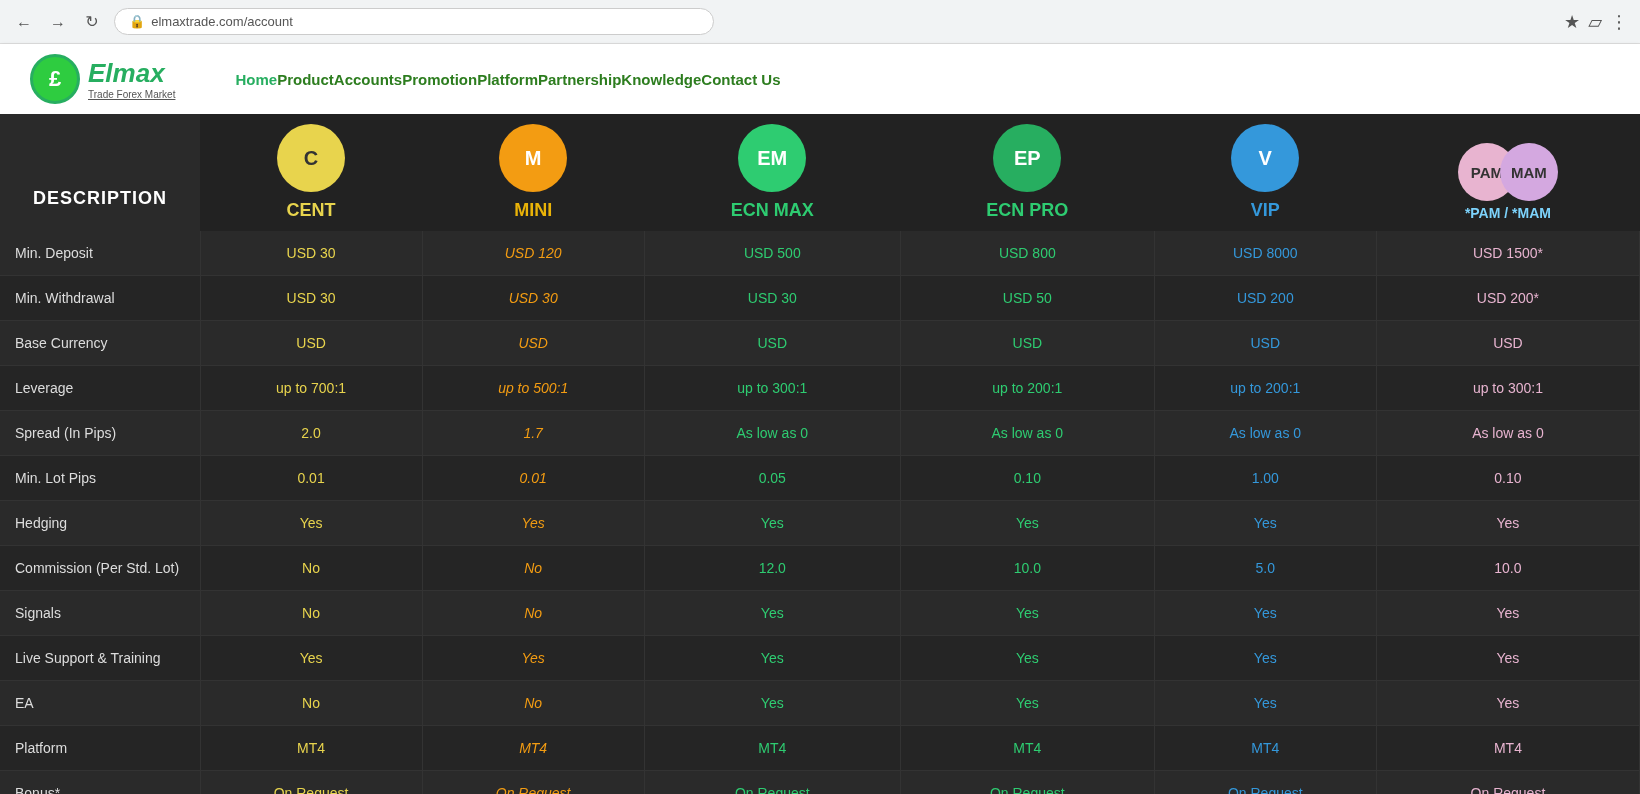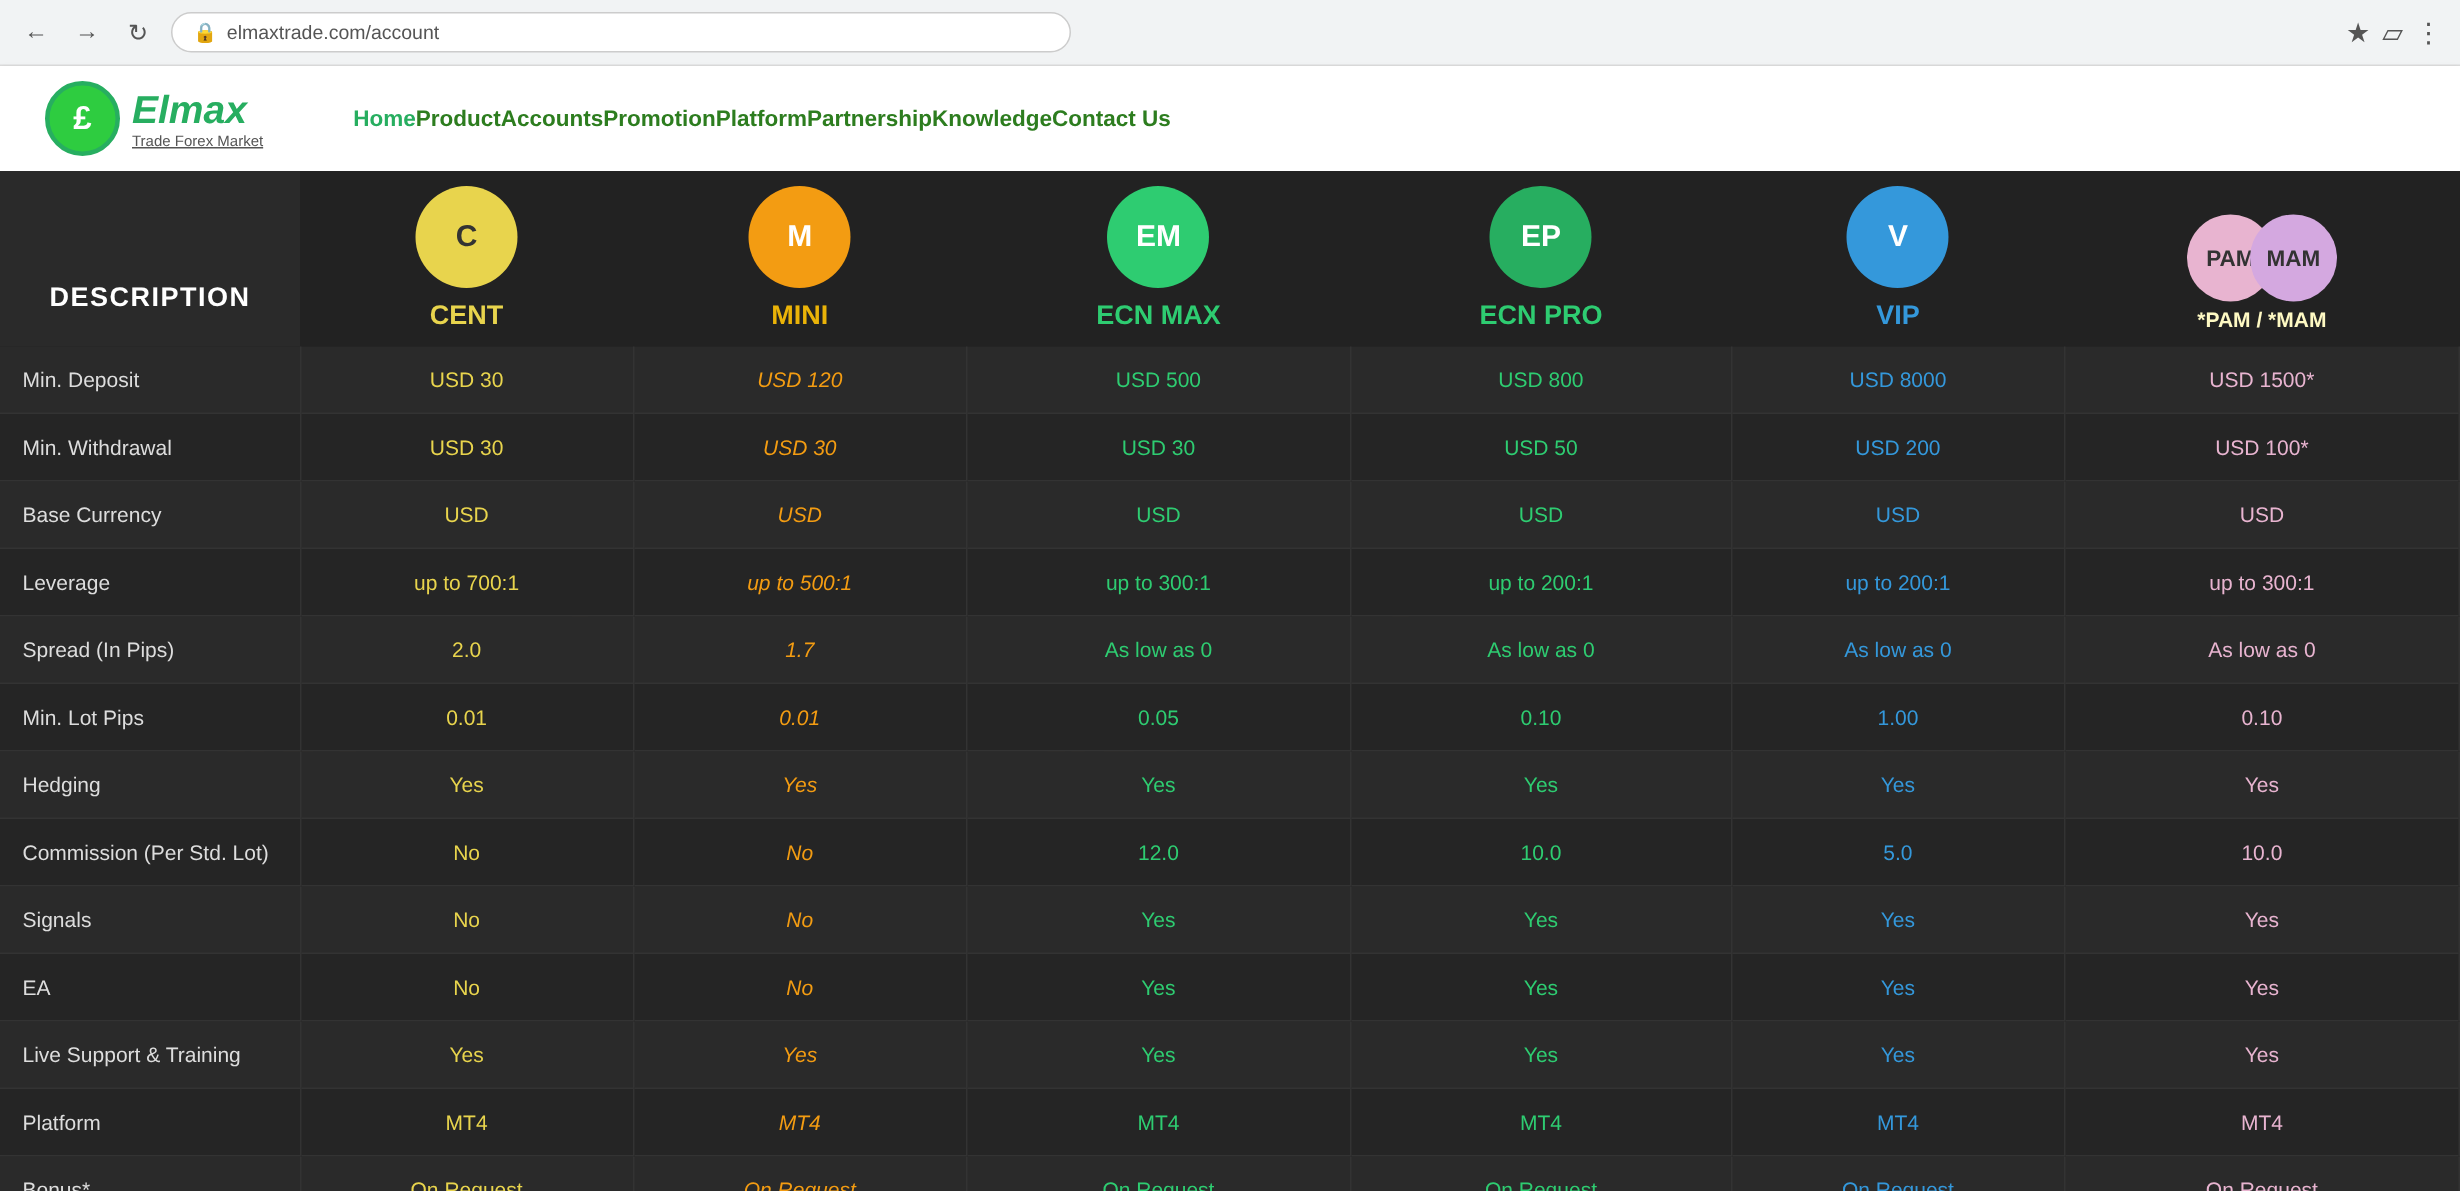--- a/index.html
+++ b/index.html
@@ -131,21 +131,21 @@
       background: #d4a8e0; display: inline-flex; align-items: center; justify-content: center;
       font-size: 15px; font-weight: bold; color: #333; margin: 0 -8px;
     }
     .badges-row { display: flex; justify-content: center; align-items: center; }
     .account-name { font-size: 18px; font-weight: bold; margin-top: 4px; }
     .account-name.cent { color: #e8d44d; }
     .account-name.mini { color: #eab308; }
     .account-name.ecnmax { color: #2ecc71; }
     .account-name.ecnpro { color: #2ecc71; }
     .account-name.vip { color: #3498db; }
-    .account-name.pammam { color: #fef9c3; font-size: 14px; }
+    .account-name.pammam { color: #7dd3fc; font-size: 14px; }
 
     
     .data-row {
       border-bottom: 1px solid #333;
     }
     .data-row:nth-child(even) { background: #252525; }
     .data-row:nth-child(odd) { background: #2a2a2a; }
     .desc-cell {
       padding: 14px 15px;
       font-size: 14px;
@@ -276,21 +276,21 @@
             <td class="val-cell vip-col">USD 8000</td>
             <td class="val-cell pammam-col">USD 1500*</td>
           </tr>
           <tr class="data-row">
             <td class="desc-cell">Min. Withdrawal</td>
             <td class="val-cell cent-col">USD 30</td>
             <td class="val-cell mini-col">USD 30</td>
             <td class="val-cell ecnmax-col">USD 30</td>
             <td class="val-cell ecnpro-col">USD 50</td>
             <td class="val-cell vip-col">USD 200</td>
-            <td class="val-cell pammam-col">USD 100*</td>
+            <td class="val-cell pammam-col">USD 200*</td>
           </tr>
           <tr class="data-row">
             <td class="desc-cell">Base Currency</td>
             <td class="val-cell cent-col">USD</td>
             <td class="val-cell mini-col">USD</td>
             <td class="val-cell ecnmax-col">USD</td>
             <td class="val-cell ecnpro-col">USD</td>
             <td class="val-cell vip-col">USD</td>
             <td class="val-cell pammam-col">USD</td>
           </tr>
@@ -342,38 +342,38 @@
           <tr class="data-row">
             <td class="desc-cell">Signals</td>
             <td class="val-cell cent-col">No</td>
             <td class="val-cell mini-col">No</td>
             <td class="val-cell ecnmax-col">Yes</td>
             <td class="val-cell ecnpro-col">Yes</td>
             <td class="val-cell vip-col">Yes</td>
             <td class="val-cell pammam-col">Yes</td>
           </tr>
           <tr class="data-row">
+            <td class="desc-cell">Live Support &amp; Training</td>
+            <td class="val-cell cent-col">Yes</td>
+            <td class="val-cell mini-col">Yes</td>
+            <td class="val-cell ecnmax-col">Yes</td>
+            <td class="val-cell ecnpro-col">Yes</td>
+            <td class="val-cell vip-col">Yes</td>
+            <td class="val-cell pammam-col">Yes</td>
+          </tr>
+          <tr class="data-row">
             <td class="desc-cell">EA</td>
             <td class="val-cell cent-col">No</td>
             <td class="val-cell mini-col">No</td>
             <td class="val-cell ecnmax-col">Yes</td>
             <td class="val-cell ecnpro-col">Yes</td>
             <td class="val-cell vip-col">Yes</td>
             <td class="val-cell pammam-col">Yes</td>
           </tr>
           <tr class="data-row">
-            <td class="desc-cell">Live Support &amp; Training</td>
-            <td class="val-cell cent-col">Yes</td>
-            <td class="val-cell mini-col">Yes</td>
-            <td class="val-cell ecnmax-col">Yes</td>
-            <td class="val-cell ecnpro-col">Yes</td>
-            <td class="val-cell vip-col">Yes</td>
-            <td class="val-cell pammam-col">Yes</td>
-          </tr>
-          <tr class="data-row">
             <td class="desc-cell">Platform</td>
             <td class="val-cell cent-col">MT4</td>
             <td class="val-cell mini-col">MT4</td>
             <td class="val-cell ecnmax-col">MT4</td>
             <td class="val-cell ecnpro-col">MT4</td>
             <td class="val-cell vip-col">MT4</td>
             <td class="val-cell pammam-col">MT4</td>
           </tr>
           <tr class="data-row">
             <td class="desc-cell">Bonus*</td>

